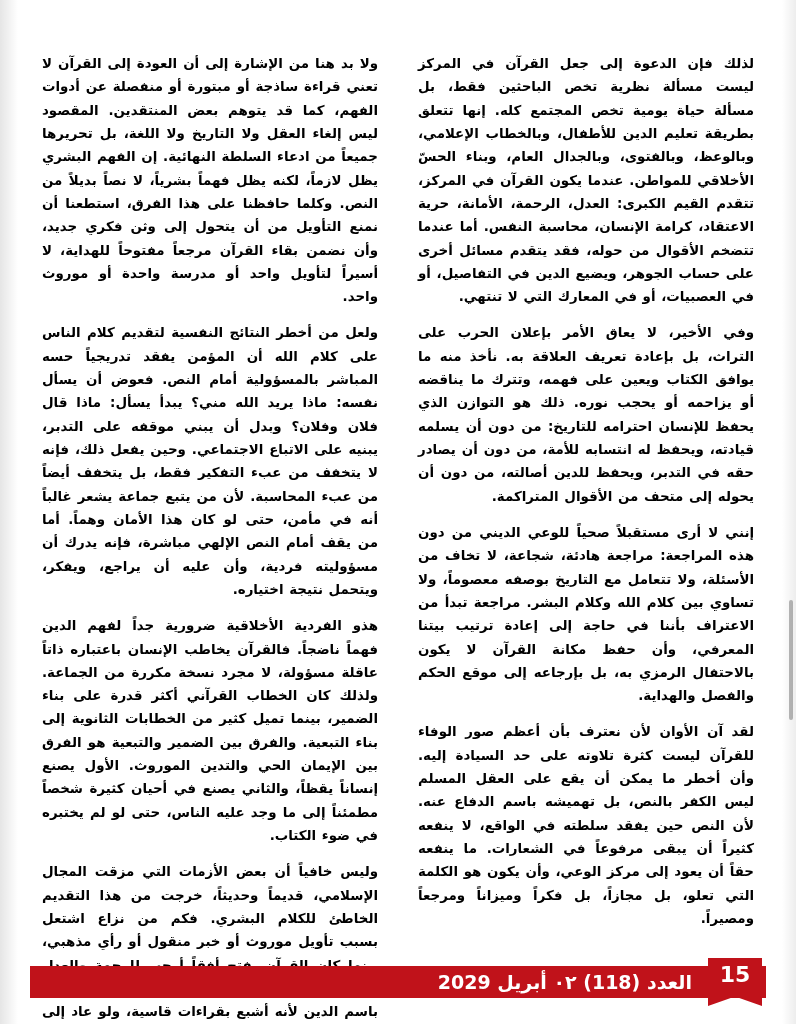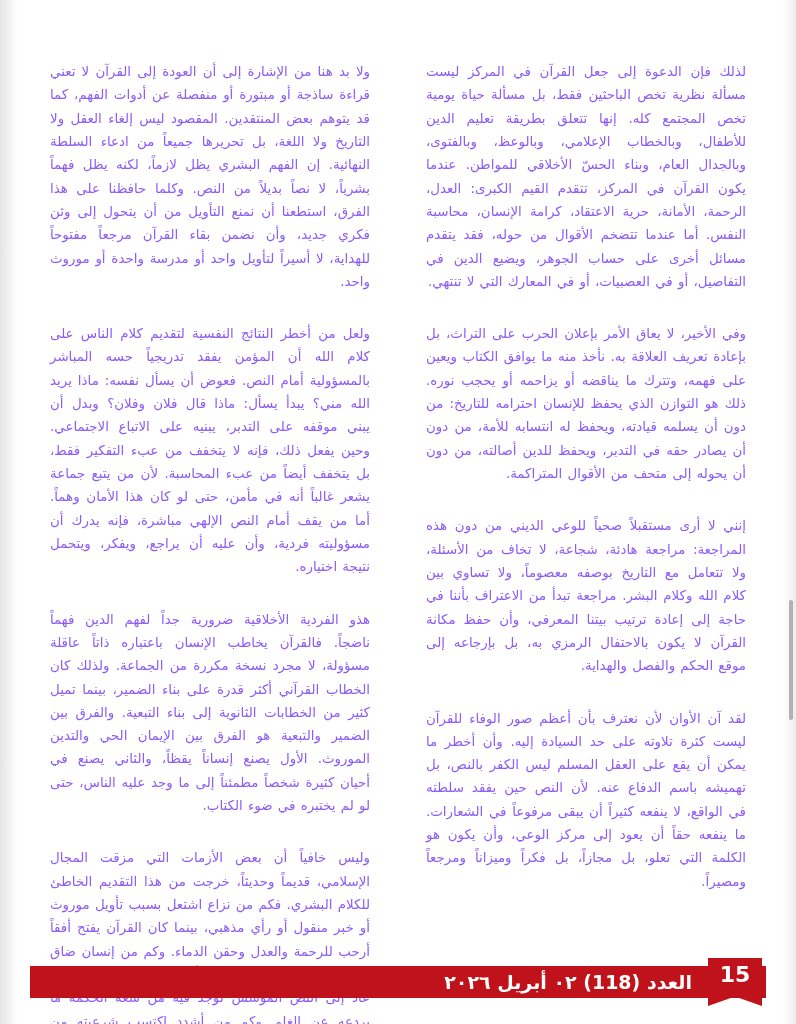--- a/index.html
+++ b/index.html
@@ -48,27 +48,27 @@
     flex-direction: row;
     gap: 40px;
   }
   .column {
     flex: 1 1 0;
     display: flex;
     flex-direction: column;
     gap: 13px;
   }
   p.para {
-    margin: 8px;
+    margin: 0;
     font-size: 13.4px;
     line-height: 1.74;
     text-align: justify;
     text-align-last: right;
-    color: #8b5cf6;
-    font-weight: 400;
+    color: #000000;
+    font-weight: 700;
     letter-spacing: 0px;
     word-spacing: 1px;
   }
   
   .footer {
     position: absolute;
     left: 30px;
     right: 30px;
     bottom: 22px;
     height: 40px;
@@ -144,19 +144,19 @@
       <p class="para">هذو الفردية الأخلاقية ضرورية جداً لفهم الدين فهماً ناضجاً. فالقرآن يخاطب الإنسان باعتباره ذاتاً عاقلة مسؤولة، لا مجرد نسخة مكررة من الجماعة. ولذلك كان الخطاب القرآني أكثر قدرة على بناء الضمير، بينما تميل كثير من الخطابات الثانوية إلى بناء التبعية. والفرق بين الضمير والتبعية هو الفرق بين الإيمان الحي والتدين الموروث. الأول يصنع إنساناً يقظاً، والثاني يصنع في أحيان كثيرة شخصاً مطمئناً إلى ما وجد عليه الناس، حتى لو لم يختبره في ضوء الكتاب.</p>
       <p class="para">وليس خافياً أن بعض الأزمات التي مزقت المجال الإسلامي، قديماً وحديثاً، خرجت من هذا التقديم الخاطئ للكلام البشري. فكم من نزاع اشتعل بسبب تأويل موروث أو خبر منقول أو رأي مذهبي، بينما كان القرآن يفتح أفقاً أرحب للرحمة والعدل وحقن الدماء. وكم من إنسان ضاق على الناس باسم الدين لأنه أشبع بقراءات قاسية، ولو عاد إلى النص المؤسس لوجد فيه من سعة الحكمة ما يردعه عن الغلو. وكم من أشدد اكتسب شرعيته من التكرار التاريخي، لا من البيان القرآني.</p>
     </div>
 
   </div>
 
   <div class="scroll-indicator"></div>
 
   <div class="footer">
     <div class="footer-bar"></div>
-    <div class="footer-text">العدد (118) ٠٢ أبريل ٢٠٢٦</div>
+    <div class="footer-text">العدد (118) ٠٢ أبريل 2029</div>
     <div class="page-badge">
       <span class="num">15</span>
     </div>
   </div>
 
 </div>
 
 </body></html>

